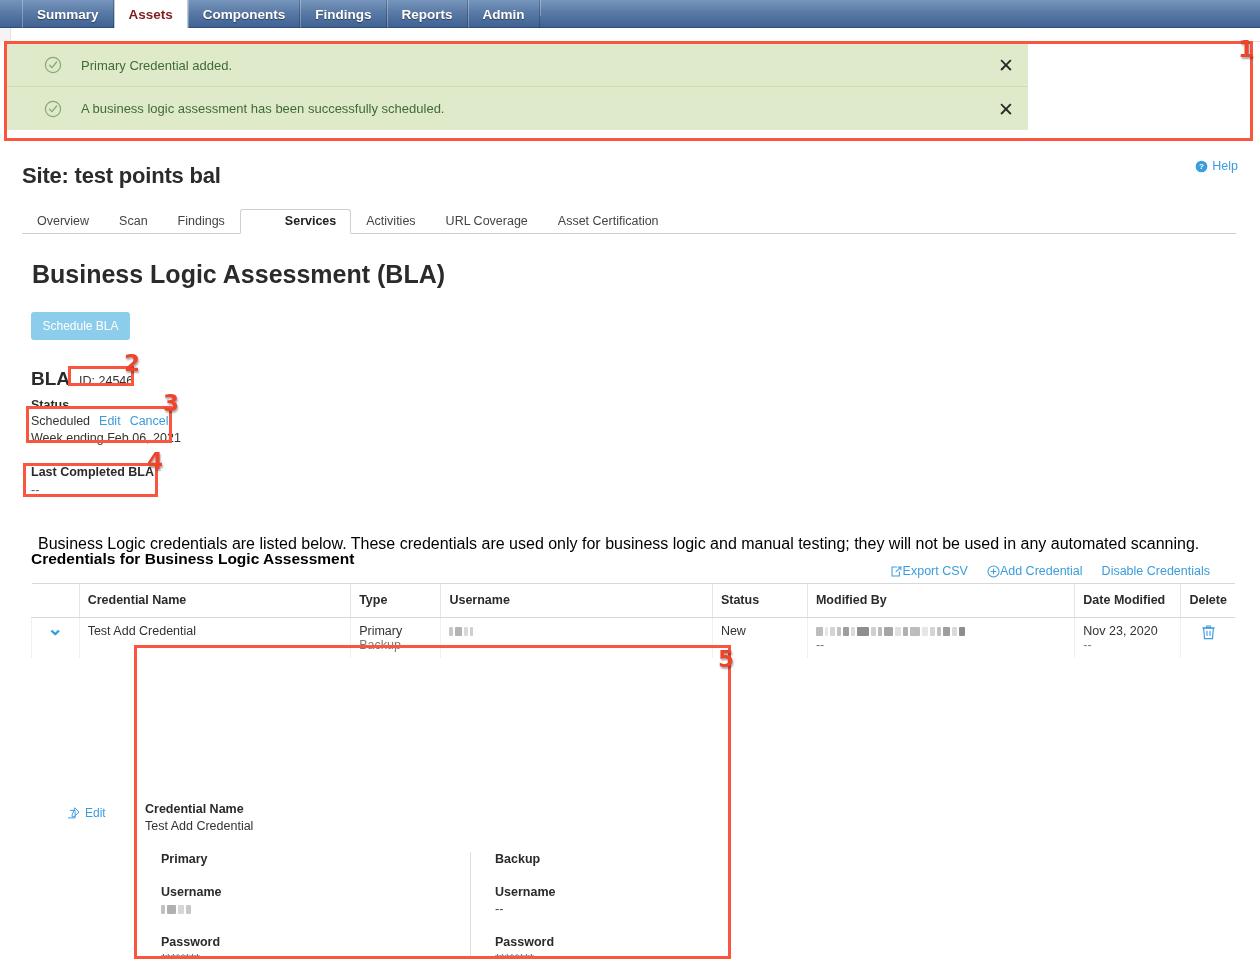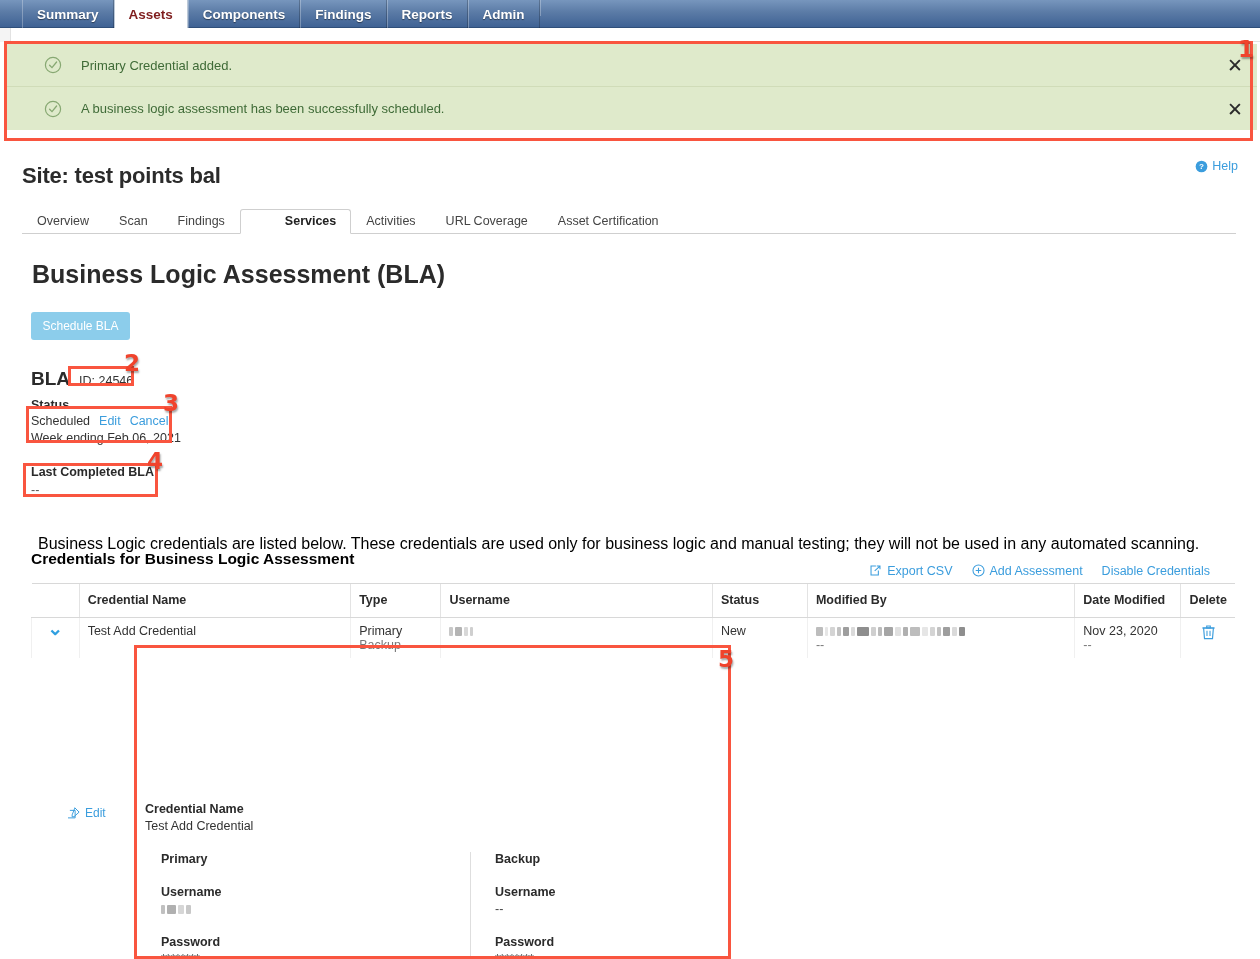--- a/index.html
+++ b/index.html
@@ -41,21 +41,21 @@
   .subbar {
     position:absolute; top:28px; left:0; width:1260px; height:14px;
     background:#ffffff; border-bottom:1px solid #e2e2e2;
   }
   .subbar:before {
     content:""; position:absolute; left:0; top:0; width:10px; height:14px;
     background:#f4f4f4; border-right:1px solid #e2e2e2;
   }
 
   
-  .alerts { position:absolute; top:44px; left:4px; width:1253px; }
+  .alerts { position:absolute; top:44px; left:4px; width:1024px; }
   .alert {
     position:relative; height:43px;
     background:#dfeacb; border-bottom:1px solid #d0dcb8;
     display:flex; align-items:center;
   }
   .alert:last-child { border-bottom:none; }
   .alert-icon { margin-left:40px; width:18px; height:18px; flex:none; }
   .alert-text { margin-left:19px; color:#3f6b37; font-size:13px; }
   .alert-close {
     position:absolute; right:14px; top:50%; transform:translateY(-50%);
@@ -112,21 +112,21 @@
   .lastbla-value { position:absolute; left:31px; top:337px; font-size:12.5px; color:#555; }
 
   
   .cred-h2 { position:absolute; left:31px; top:367px; font-size:15.5px; font-weight:bold; color:#000000;margin-top:37px; }
   .cred-desc { position:absolute; left:38px; top:389px; font-size:16px; color:#000000; }
 
   .cred-actions {
     position:absolute; right:50px; top:418px;
     display:flex; align-items:center; gap:19px; font-size:12.5px;
   }
-  .cred-actions .act { color:#3b9ddd; cursor:pointer; display:flex; align-items:flex-start; gap:5px; white-space:nowrap; }
+  .cred-actions .act { color:#3b9ddd; cursor:pointer; display:flex; align-items:flex-end; white-space:nowrap; }
 
   
   table.cred-table {
     position:absolute; left:31px; top:437px; width:1204px;
     border-collapse:collapse; font-size:12.5px;
   }
   table.cred-table th {
     text-align:left; font-weight:bold; color:#2b2b2b; font-size:12.5px;
     padding:9px 8px 10px 8px; vertical-align:top;
     border-top:1px solid #d8d8d8; border-bottom:1px solid #d8d8d8;
@@ -259,21 +259,21 @@
             <path d="M8.5 2.5H2.5v11h9V8" fill="none" stroke="#3b9ddd" stroke-width="1.3"></path>
             <path d="M7 8.5 L13.5 2.5 M9.5 2.5h4v4" fill="none" stroke="#3b9ddd" stroke-width="1.3"></path>
           </svg>
           <span>Export CSV</span>
         </span>
         <span class="act">
           <svg width="13" height="13" viewBox="0 0 16 16">
             <circle cx="8" cy="8" r="6.8" fill="none" stroke="#3b9ddd" stroke-width="1.3"></circle>
             <path d="M8 4.6v6.8 M4.6 8h6.8" stroke="#3b9ddd" stroke-width="1.3"></path>
           </svg>
-          <span>Add Assessment</span>
+          <span>Add Credential</span>
         </span>
         <span class="act">
           <span>Disable Credentials</span>
         </span>
       </div>
 
     <table class="cred-table">
       <thead>
         <tr id="cred-head-row">
             <th class="first" style="width: 48px;"></th>

